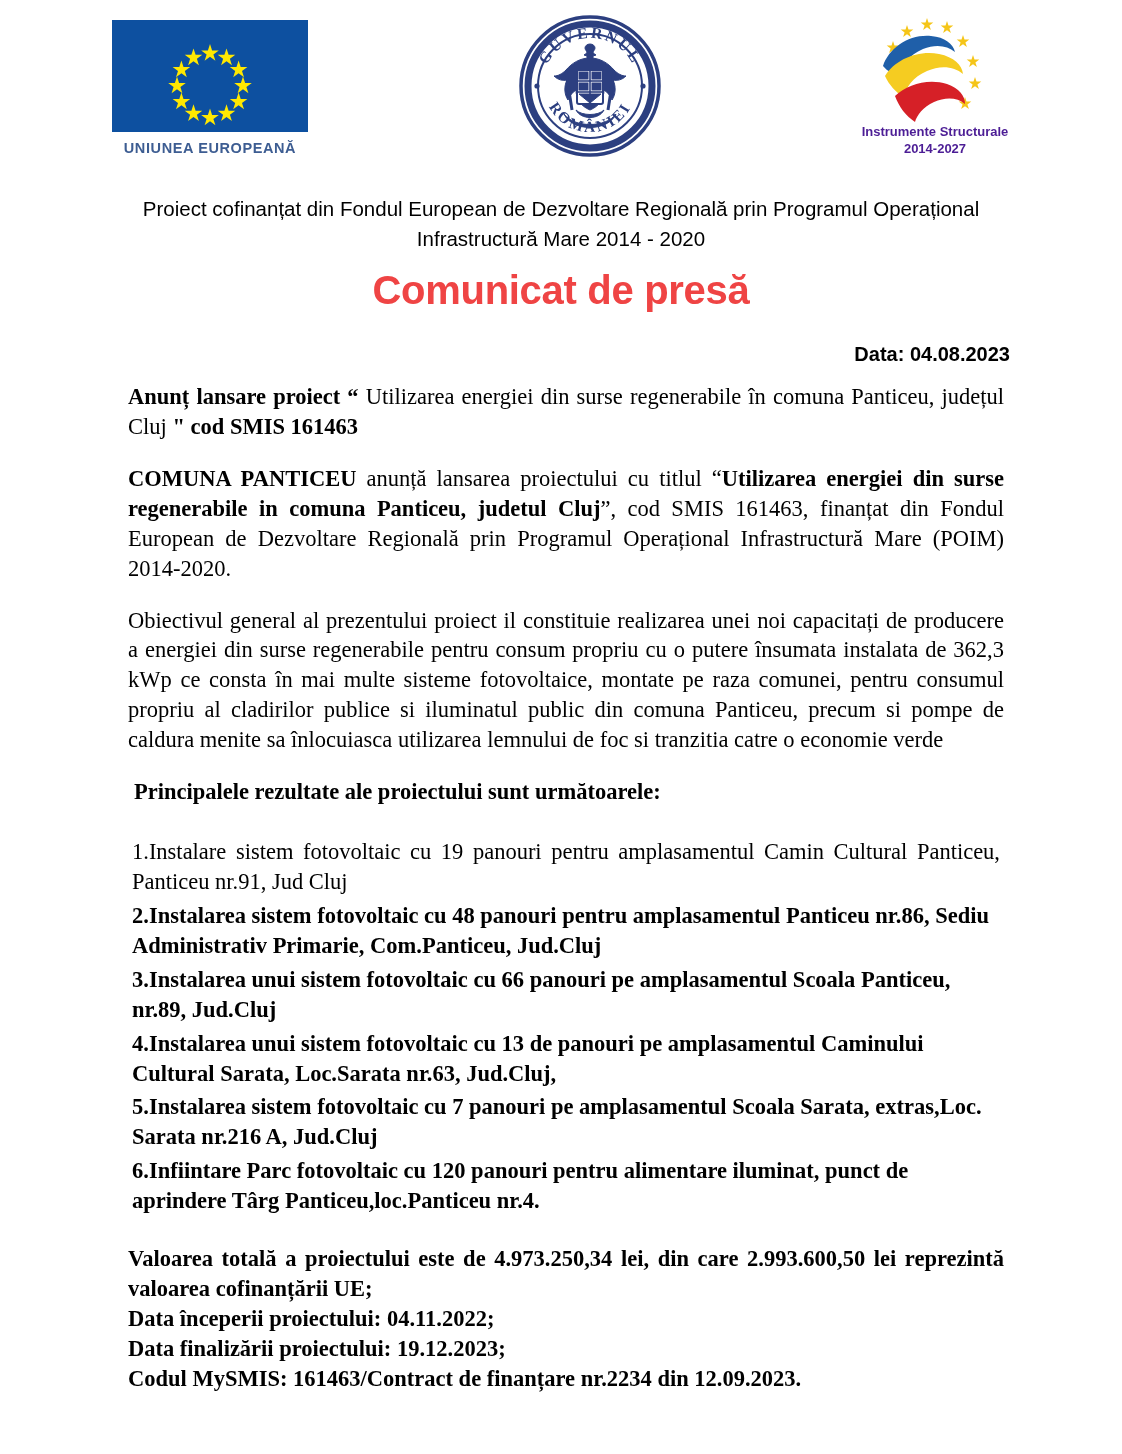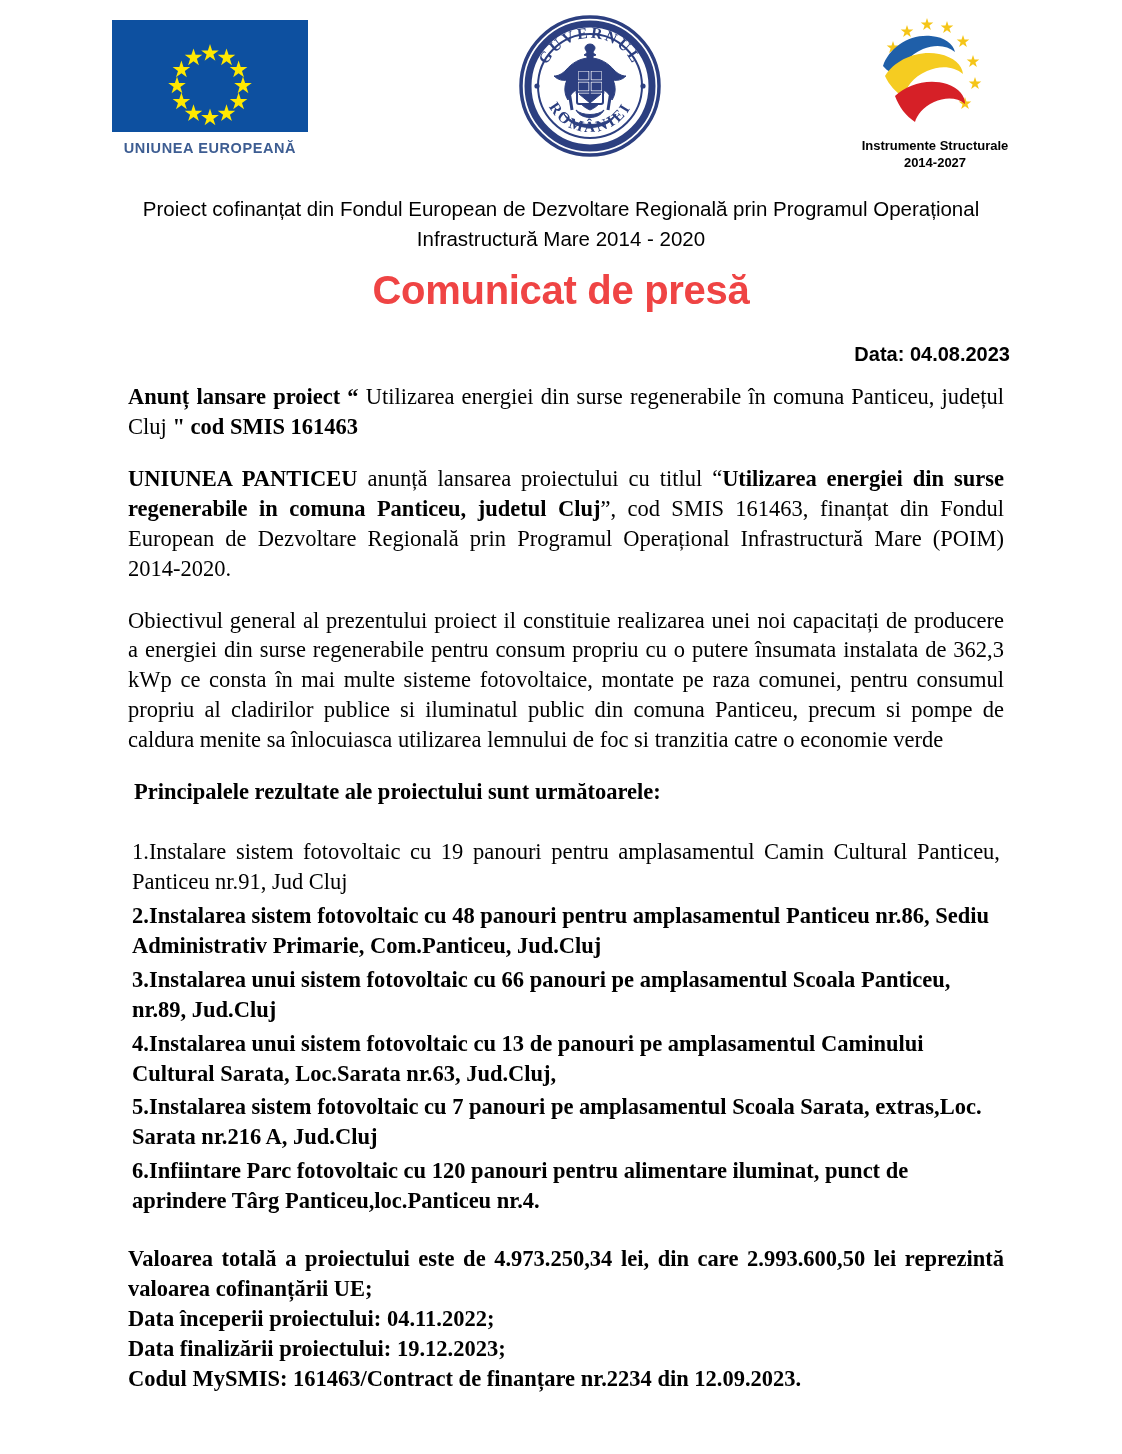--- a/index.html
+++ b/index.html
@@ -77,23 +77,23 @@
   .is-mark {
     width: 160px;
     height: 108px;
     margin: 0 auto;
     position: relative;
   }
   .is-caption {
     font-family: "Liberation Sans", sans-serif;
     font-size: 13px;
     font-weight: 700;
-    color: #000000;
+    color: #4c1d95;
     line-height: 1.3;
-    margin-top: 16px;
+    margin-top: 2px;
     white-space: nowrap;
   }
 
   
   .cofin {
     position: absolute;
     left: 140px;
     top: 194px;
     width: 842px;
     text-align: center;
@@ -260,21 +260,21 @@
   </div>
 
   <div class="doc-title">Comunicat de presă</div>
 
   <div class="date-line">Data: 04.08.2023</div>
 
   <div class="body-wrap">
 
     <p class="para"><span class="b">Anunț lansare proiect “</span><span> Utilizarea energiei din surse regenerabile în comuna Panticeu, județul Cluj </span><span class="b">" cod SMIS 161463</span></p>
 
-    <p class="para"><span class="b">UNIUNEA PANTICEU</span><span> anunță lansarea proiectului cu titlul “</span><span class="b">Utilizarea energiei din surse regenerabile in comuna Panticeu, judetul Cluj</span><span>”, cod SMIS 161463, finanțat din Fondul European de Dezvoltare Regională prin Programul Operațional Infrastructură Mare (POIM) 2014-2020.</span></p>
+    <p class="para"><span class="b">COMUNA PANTICEU</span><span> anunță lansarea proiectului cu titlul “</span><span class="b">Utilizarea energiei din surse regenerabile in comuna Panticeu, judetul Cluj</span><span>”, cod SMIS 161463, finanțat din Fondul European de Dezvoltare Regională prin Programul Operațional Infrastructură Mare (POIM) 2014-2020.</span></p>
 
     <p class="para"> Obiectivul general al prezentului proiect il constituie realizarea unei noi capacitați de producere a energiei din surse regenerabile pentru consum propriu cu o putere însumata instalata de 362,3 kWp ce consta în mai multe sisteme fotovoltaice, montate pe raza comunei, pentru consumul propriu al cladirilor publice si iluminatul public din comuna Panticeu, precum si pompe de caldura menite sa înlocuiasca utilizarea lemnului de foc si tranzitia catre o economie verde</p>
 
     <p class="results-head">Principalele rezultate ale proiectului sunt următoarele:</p>
 
     <div class="results-list">
       <p class="result-item">1.Instalare sistem fotovoltaic cu 19 panouri pentru amplasamentul Camin Cultural Panticeu, Panticeu nr.91, Jud Cluj</p>
       <p class="result-item left">2.Instalarea sistem fotovoltaic cu 48 panouri pentru amplasamentul Panticeu nr.86, Sediu Administrativ Primarie, Com.Panticeu, Jud.Cluj</p>
       <p class="result-item left">3.Instalarea unui sistem fotovoltaic cu 66 panouri pe amplasamentul Scoala Panticeu, nr.89, Jud.Cluj</p>
       <p class="result-item left">4.Instalarea unui sistem fotovoltaic cu 13 de panouri pe amplasamentul Caminului Cultural Sarata, Loc.Sarata nr.63, Jud.Cluj,</p>

